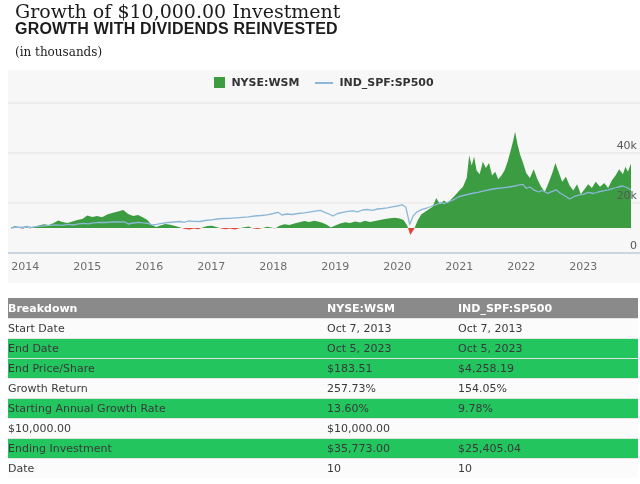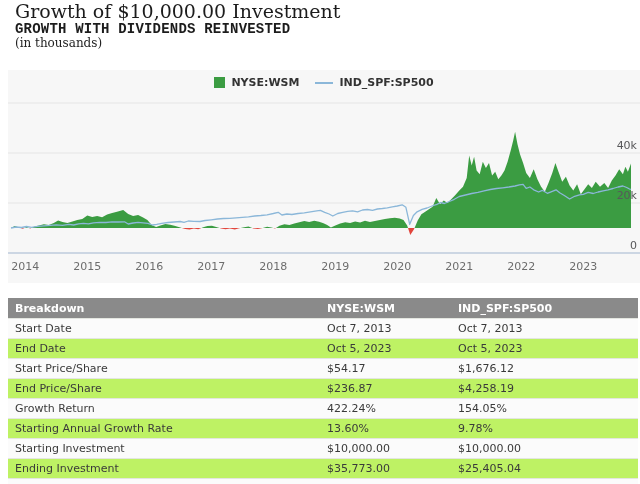--- a/index.html
+++ b/index.html
@@ -2,42 +2,42 @@
 <html><head>
 <meta charset="utf-8">
 <style>
   html,body{margin:0;padding:0;background:#ffffff;}
   body{width:640px;height:484px;position:relative;overflow:hidden;
        font-family:"DejaVu Sans",sans-serif;-webkit-font-smoothing:antialiased;}
 
   
   .hdr{position:absolute;left:15px;top:0;width:624px;}
   .title{font-family:"DejaVu Serif",serif;font-size:19px;color:#1c1c1c;line-height:22px;}
-  .subtitle{font-family:Liberation Mono, monospace;font-size:14px;font-weight:bold;color:#1c1c1c;
+  .subtitle{font-family:Liberation Sans, sans-serif;font-size:16px;font-weight:bold;color:#1c1c1c;
             letter-spacing:.2px;line-height:14px;}
-  .note{font-family:"DejaVu Serif",serif;font-size:12px;color:#222;}
+  .note{font-family:"DejaVu Serif",serif;font-size:12px;color:#222;margin-top:9px;}
 
   
   .chart{position:absolute;left:8px;top:70px;width:632px;height:213px;background:#f7f7f7;}
   .chart svg{position:absolute;left:0;top:0;}
   .legend{position:absolute;left:0;top:6px;width:100%;display:flex;justify-content:center;
           align-items:center;gap:16px;z-index:2;}
   .legend-item{display:flex;align-items:center;gap:6px;cursor:default;}
   .legend-label{font-size:11px;font-weight:bold;color:#333;}
   .swatch-square{width:11px;height:11px;display:inline-block;}
   .swatch-line{width:18px;height:2px;display:inline-block;}
 
   
   .table{position:absolute;left:8px;top:298px;width:630px;font-size:11px;color:#3a3a3a;}
   .t-row{display:grid;grid-template-columns:319px 131px 180px;align-items:center;
          height:20px;box-sizing:border-box;border-top:1px solid #e3e6e0;}
   .t-head{height:20px;background:#8a8a8a;color:#ffffff;font-weight:bold;border-top:none;}
   .t-row.odd{background:#fbfbfb;}
-  .t-row.even{background:#bef264;}
-  .cell1{padding-left:7px;}
+  .t-row.even{background:#22c55e;}
+  .cell1{}
 </style>
 </head>
 <body>
 
 <div class="hdr">
   <div class="title">Growth of $10,000.00 Investment</div>
   <div class="subtitle">GROWTH WITH DIVIDENDS REINVESTED</div>
   <div class="note">(in thousands)</div>
 </div>
 
@@ -94,42 +94,36 @@
       <div class="t-row odd">
         <div class="cell1">Start Date</div>
         <div>Oct 7, 2013</div>
         <div>Oct 7, 2013</div>
       </div>
       <div class="t-row even">
         <div class="cell1">End Date</div>
         <div>Oct 5, 2023</div>
         <div>Oct 5, 2023</div>
       </div>
-      <div class="t-row odd">
-        <div class="cell1">Start Price/Share</div>
-        <div>$54.17</div>
-        <div>$1,676.12</div>
-      </div>
       <div class="t-row even">
         <div class="cell1">End Price/Share</div>
-        <div>$236.87</div>
+        <div>$183.51</div>
         <div>$4,258.19</div>
       </div>
       <div class="t-row odd">
         <div class="cell1">Growth Return</div>
-        <div>422.24%</div>
+        <div>257.73%</div>
         <div>154.05%</div>
       </div>
       <div class="t-row even">
         <div class="cell1">Starting Annual Growth Rate</div>
         <div>13.60%</div>
         <div>9.78%</div>
       </div>
       <div class="t-row odd">
-        <div class="cell1">Starting Investment</div>
         <div>$10,000.00</div>
         <div>$10,000.00</div>
       </div>
       <div class="t-row even">
         <div class="cell1">Ending Investment</div>
         <div>$35,773.00</div>
         <div>$25,405.04</div>
       </div>
       <div class="t-row odd">
         <div class="cell1">Date</div>

